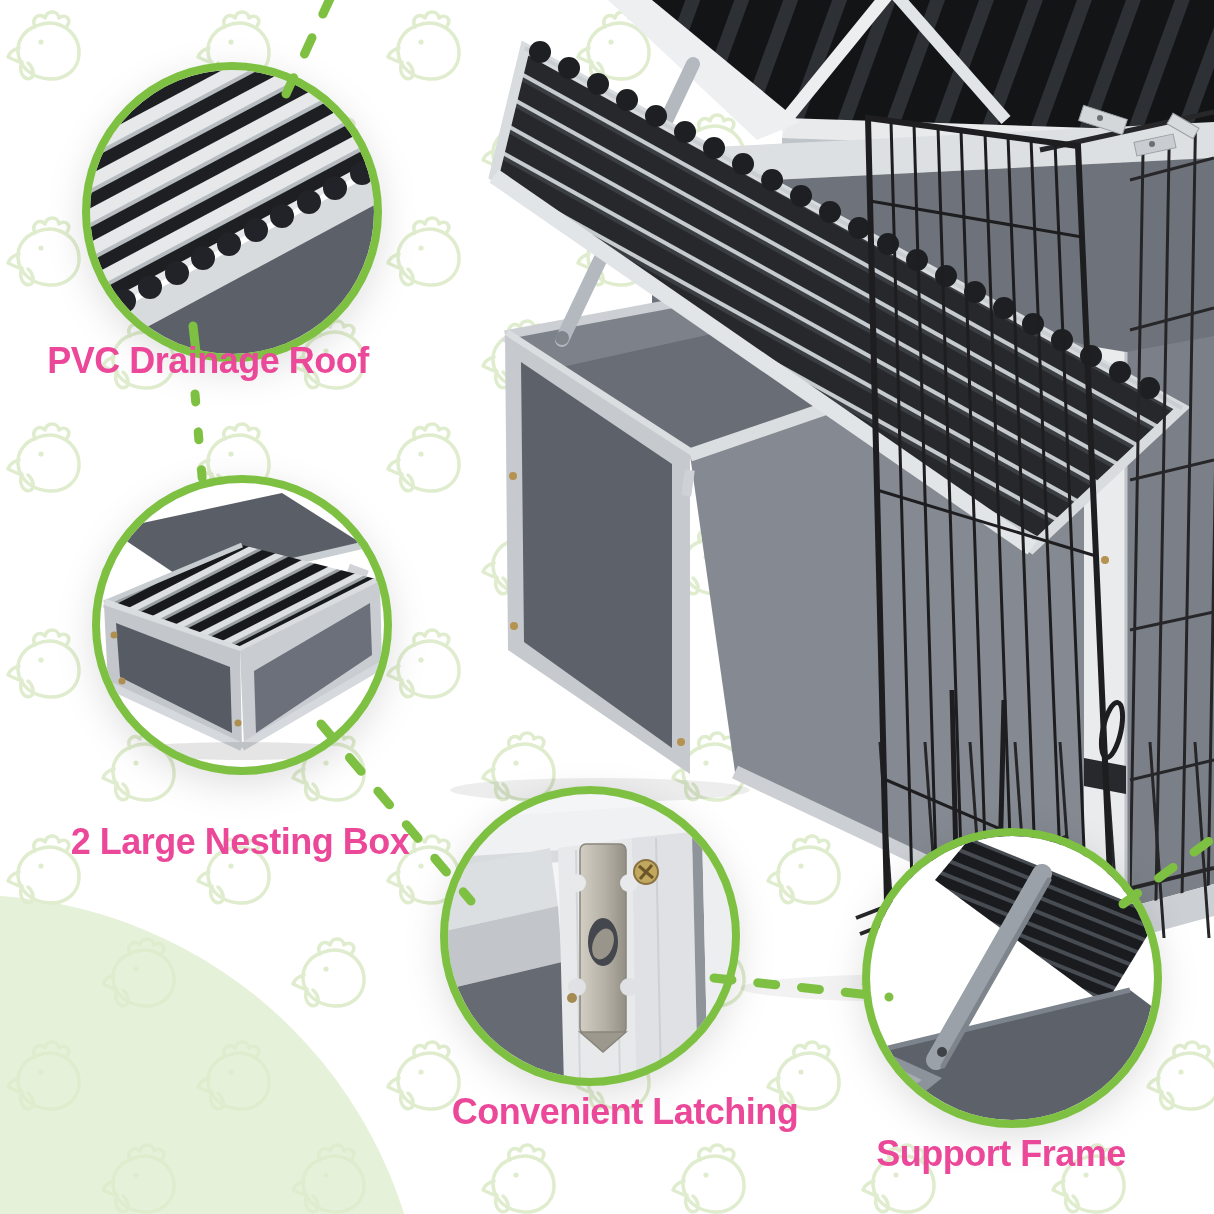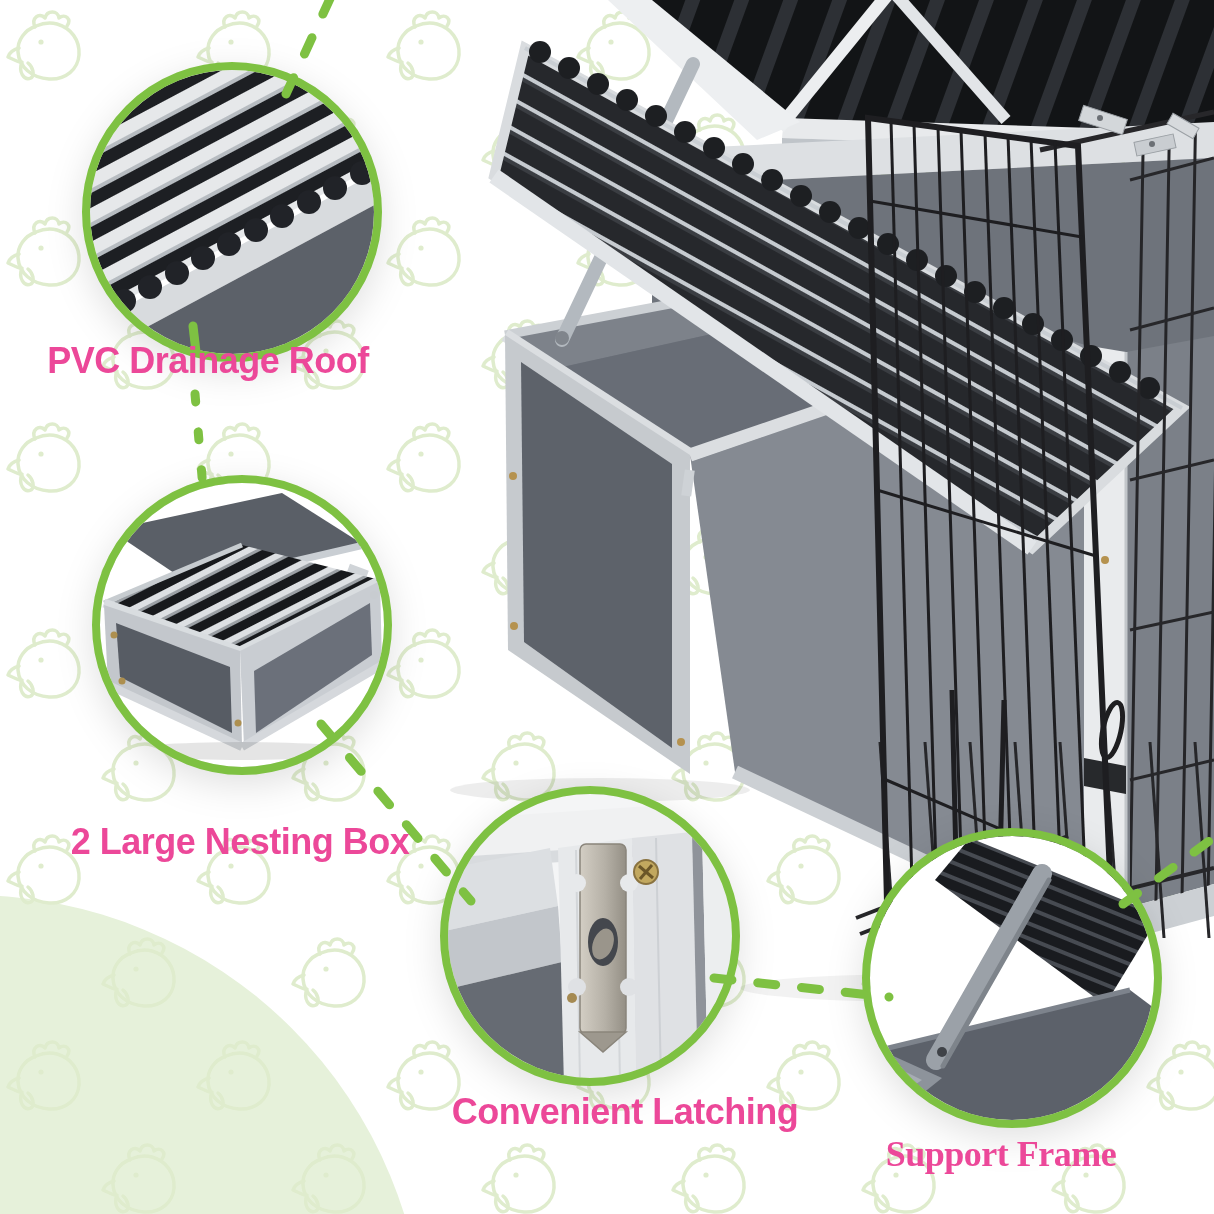--- a/index.html
+++ b/index.html
@@ -9,21 +9,21 @@
   #bg{z-index:0;}
   #photo{z-index:10;}
   .callout{position:absolute;z-index:30;width:300px;height:300px;}
   .callout svg{filter:drop-shadow(0 10px 18px rgba(0,0,0,.12));}
   #connectors{z-index:40;pointer-events:none;}
   .feature-label{position:absolute;z-index:50;transform:translateX(-50%);
        font-weight:700;font-size:36px;letter-spacing:-0.5px;color:#ec4899;white-space:nowrap;}
   #label-pvc{left:208px;top:340px;}
   #label-nest{left:240px;top:773px;margin-top:48px;}
   #label-latch{left:585px;top:1091px;margin-left:40px;}
-  #label-support{left:1001px;top:1133px;font-family:Liberation Serif, serif;}
+  #label-support{left:1001px;top:1133px;}
 </style>
 </head>
 <body>
 
 <svg id="bg" class="layer" width="1214" height="1214">
   <defs>
     <g id="chk" fill="none" stroke="#dfeccd" stroke-width="3.5" stroke-linecap="round" stroke-linejoin="round">
       <path d="M28,16 C17,20 9,30 10,42 C11,57 24,68 41,69 C58,70 70,59 71,45 C72,30 63,18 49,14 C42,12 35,13 28,16 Z"></path>
       <path d="M27,17 C23,8 31,2 37,8 C39,0 50,0 51,8 C57,3 64,9 59,16"></path>
       <path d="M11,38 C4,40 1,44 0,47 C4,49 8,51 12,52"></path>

